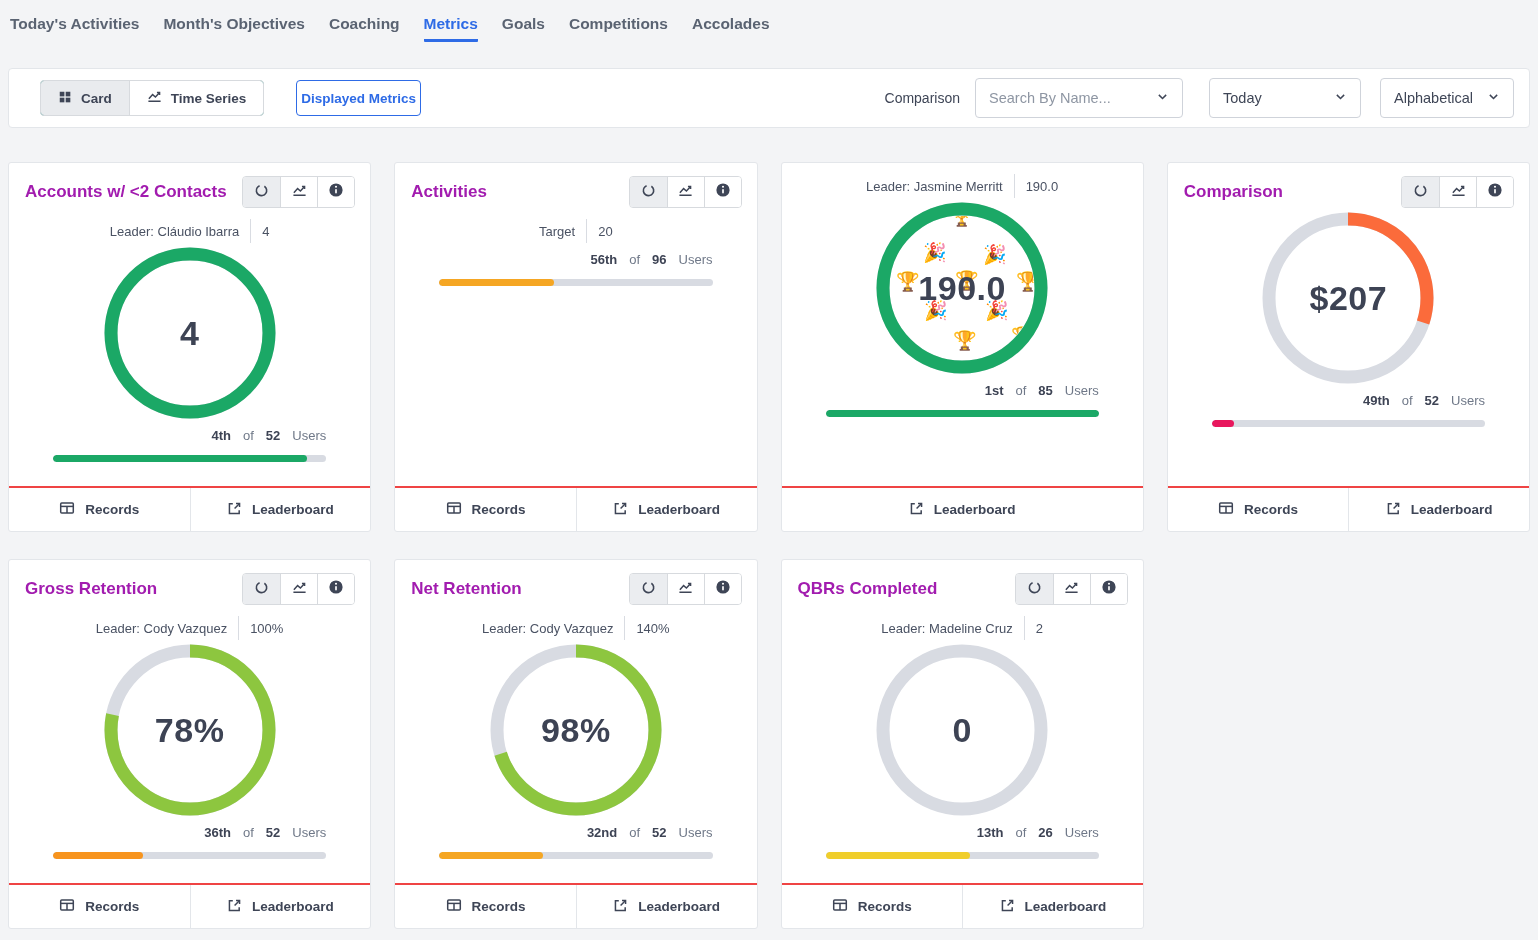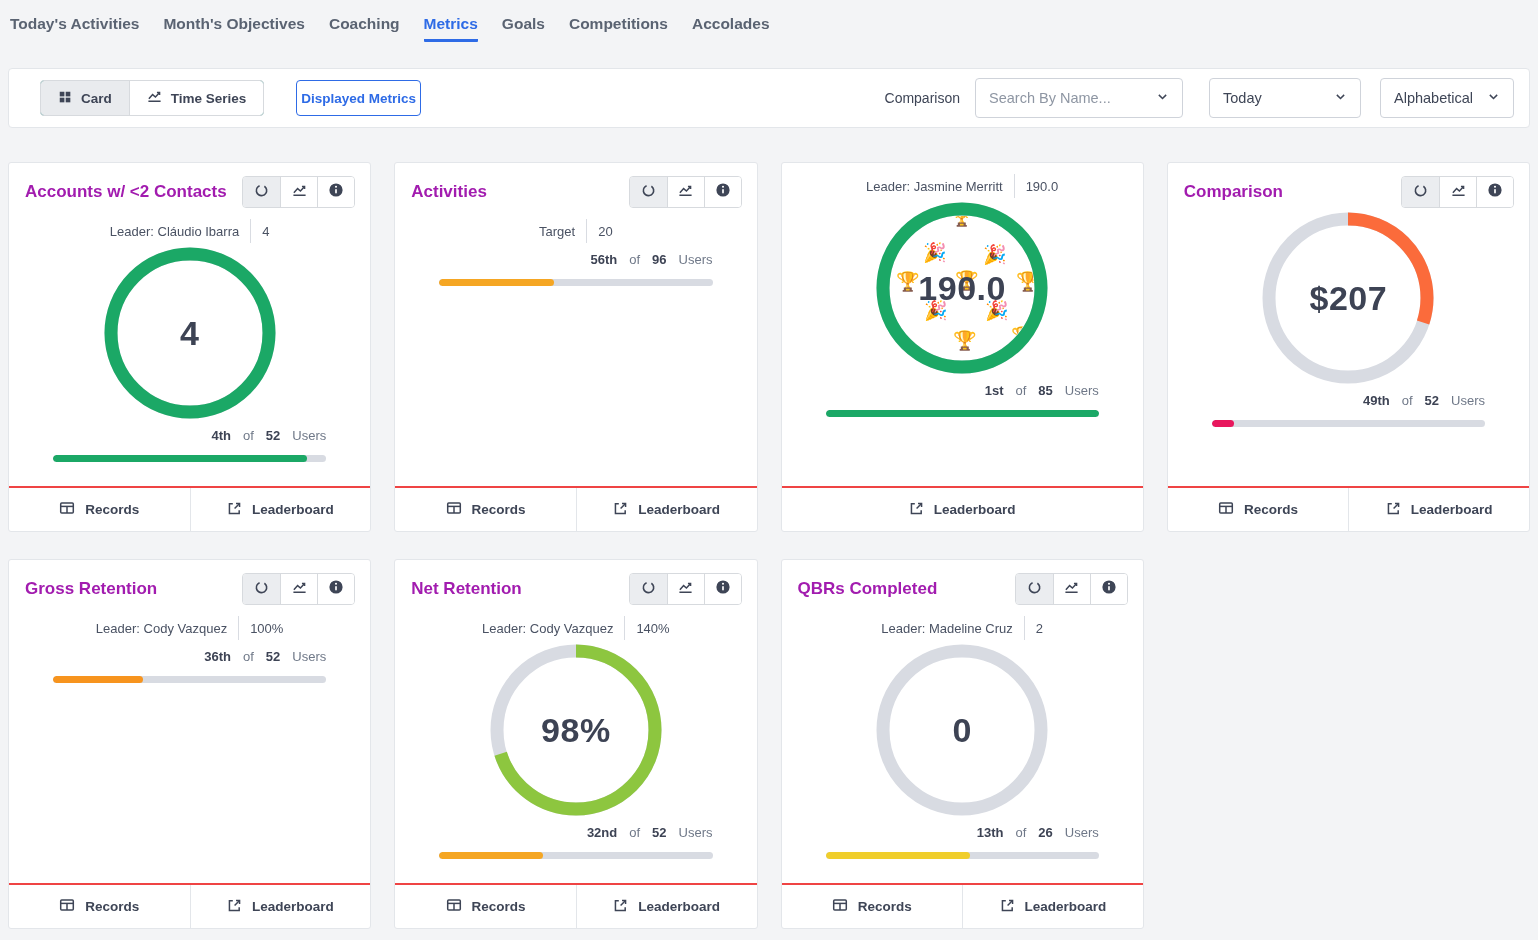--- a/index.html
+++ b/index.html
@@ -432,20 +432,28 @@
               </svg>
           </span>
         </div>
       </div>
     </div>
     <div class="leader-row">
       <span>Leader: Cody Vazquez</span>
       <span class="leader-divider"></span>
       <span>100%</span>
     </div>
+    <div class="ring-wrap">
+      <div class="emoji-layer"></div>
+      <svg class="ring" width="172" height="172" viewBox="0 0 172 172">
+        <circle class="ring-track" cx="86" cy="86" r="79" fill="none" stroke-width="13"></circle>
+        <circle cx="86" cy="86" r="79" fill="none" stroke-width="13" transform="rotate(-90 86 86)" stroke="#8dc63f" stroke-dasharray="387.16987862840614 496.37163926718733"></circle>
+      </svg>
+      <div class="ring-value">78%</div>
+    </div>
     <div class="rank-row">
       <b>36th</b>
       <span>of</span>
       <b>52</b>
       <span>Users</span>
     </div>
     <div class="progress">
       <div class="progress-fill" style="width: 33%; background: rgb(247, 148, 30);"></div>
     </div>
     <div class="card-footer">

